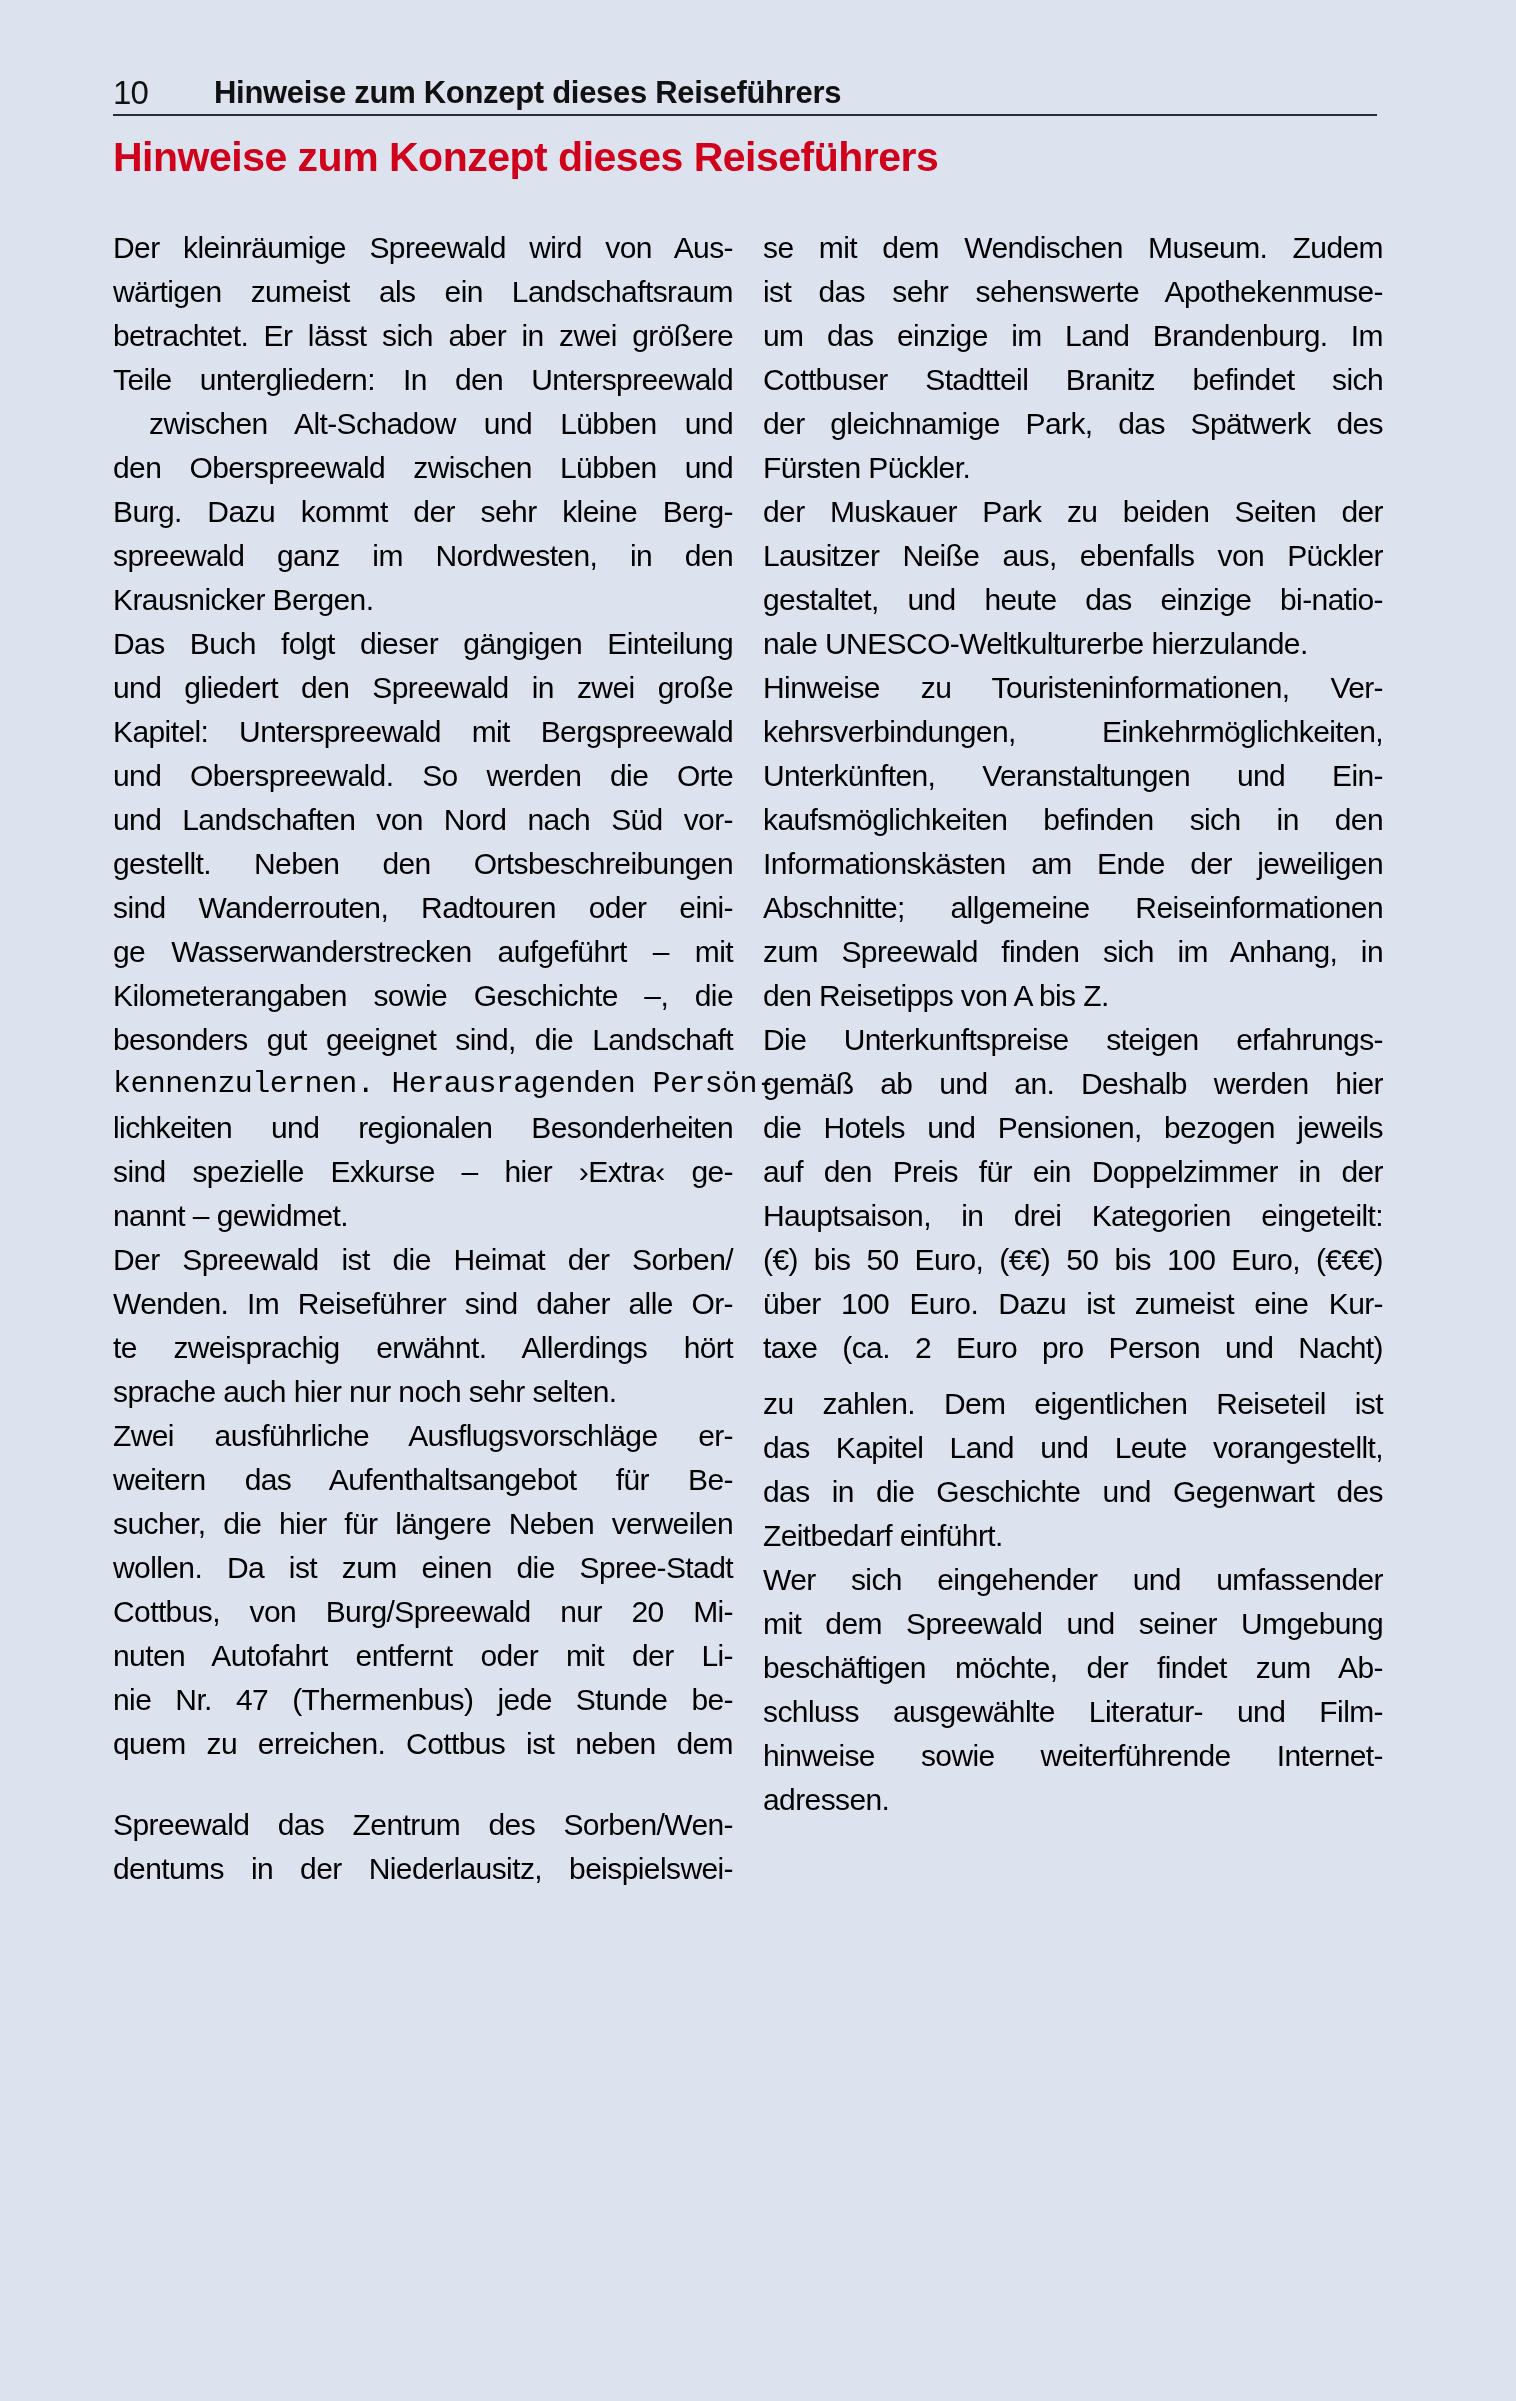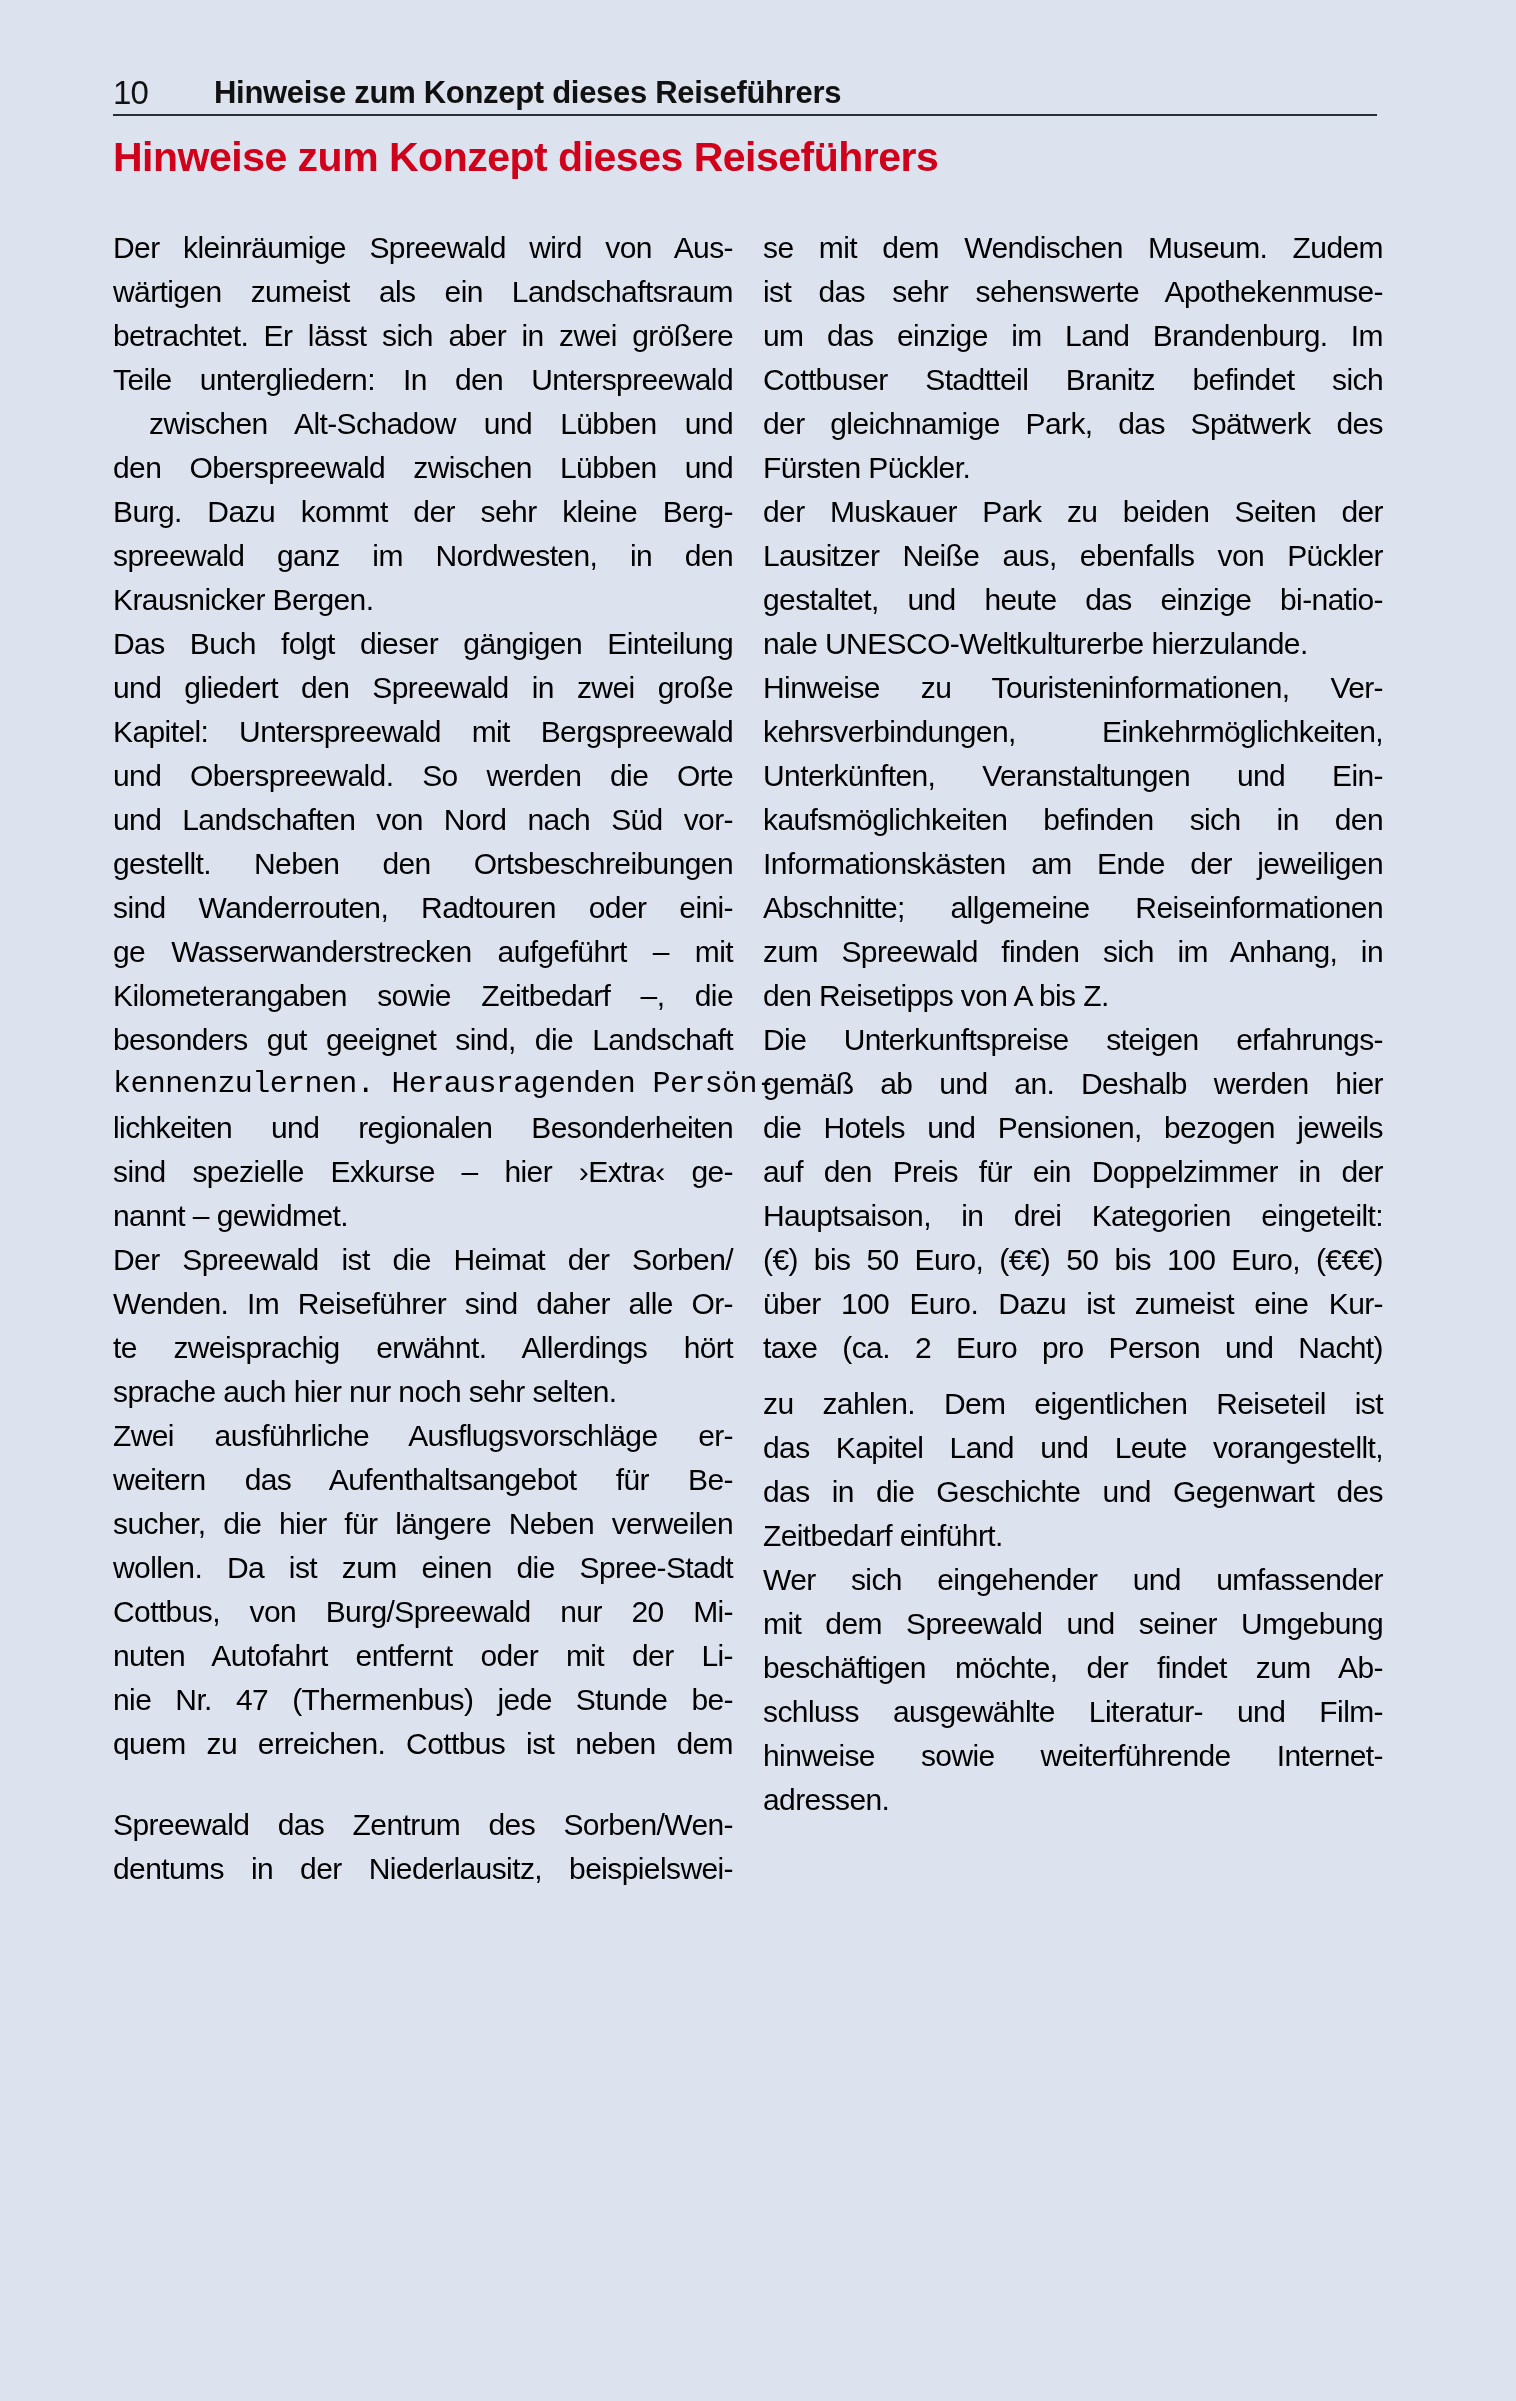--- a/index.html
+++ b/index.html
@@ -95,21 +95,21 @@
     <span class="line" style="display: block;">spreewald ganz im Nordwesten, in den</span>
     <span class="line last" style="display: block;">Krausnicker Bergen.</span>
     <span class="line" style="display: block;">Das Buch folgt dieser gängigen Einteilung</span>
     <span class="line" style="display: block;">und gliedert den Spreewald in zwei große</span>
     <span class="line" style="display: block;">Kapitel: Unterspreewald mit Bergspreewald</span>
     <span class="line" style="display: block;">und Oberspreewald. So werden die Orte</span>
     <span class="line" style="display: block;">und Landschaften von Nord nach Süd vor-</span>
     <span class="line" style="display: block;">gestellt. Neben den Ortsbeschreibungen</span>
     <span class="line" style="display: block;">sind Wanderrouten, Radtouren oder eini-</span>
     <span class="line" style="display: block;">ge Wasserwanderstrecken aufgeführt – mit</span>
-    <span class="line" style="display: block;">Kilometerangaben sowie Zeitbedarf –, die</span>
+    <span class="line" style="display: block;">Kilometerangaben sowie Geschichte –, die</span>
     <span class="line" style="display: block;">besonders gut geeignet sind, die Landschaft</span>
     <span class="line" style="display: block; font-family: Liberation Mono, monospace;">kennenzulernen. Herausragenden Persön-</span>
     <span class="line" style="display: block;">lichkeiten und regionalen Besonderheiten</span>
     <span class="line" style="display: block;">sind spezielle Exkurse – hier ›Extra‹ ge-</span>
     <span class="line last" style="display: block;">nannt – gewidmet.</span>
     <span class="line" style="display: block;">Der Spreewald ist die Heimat der Sorben/</span>
     <span class="line" style="display: block;">Wenden. Im Reiseführer sind daher alle Or-</span>
     <span class="line" style="display: block;">te zweisprachig erwähnt. Allerdings hört</span>
     <span class="line last" style="display: block;">sprache auch hier nur noch sehr selten.</span>
     <span class="line" style="display: block;">Zwei ausführliche Ausflugsvorschläge er-</span>

